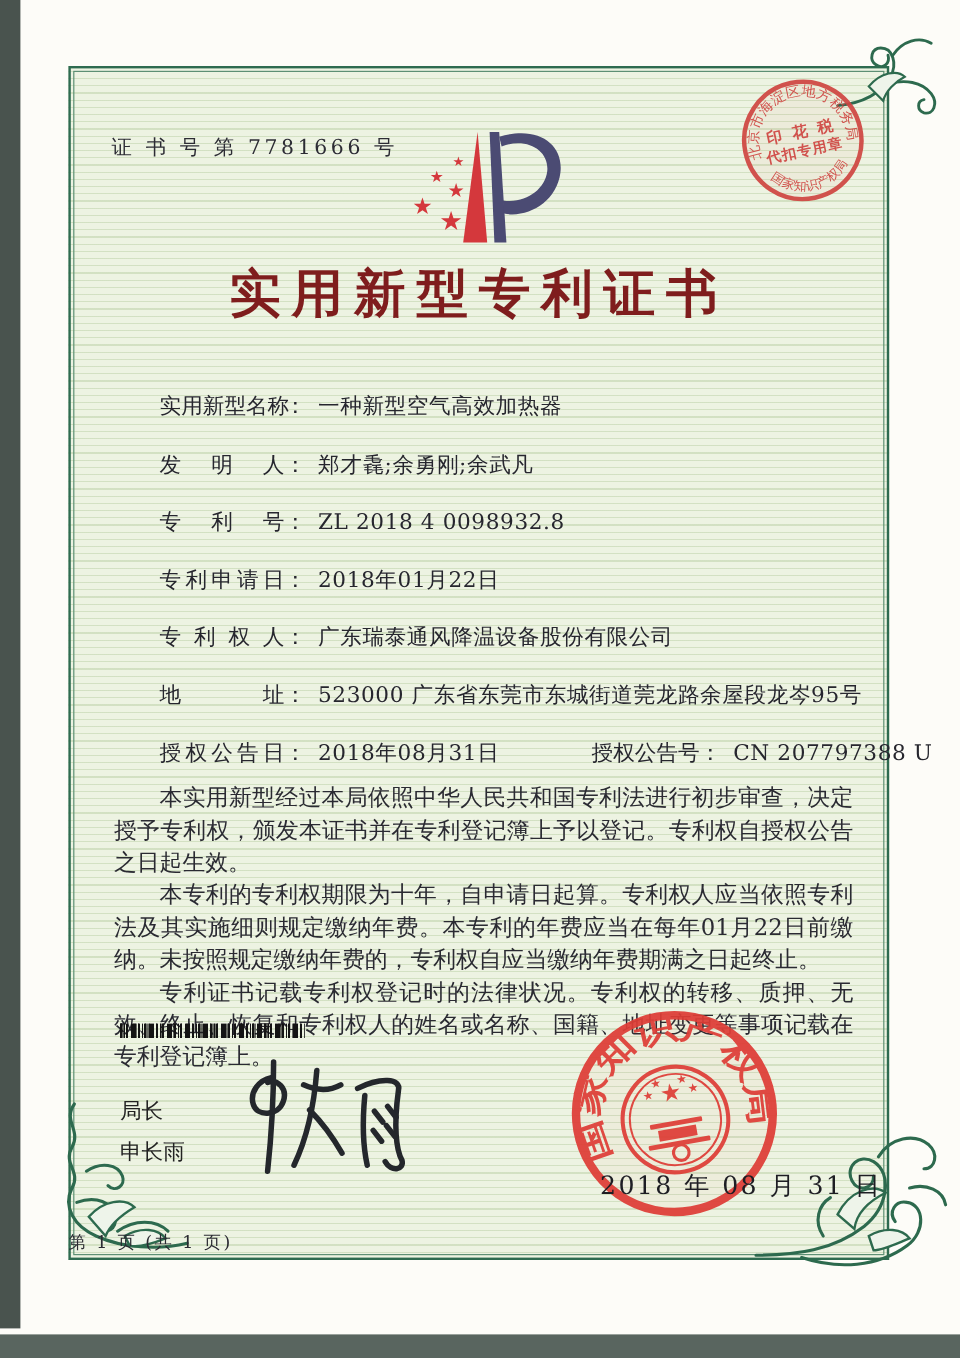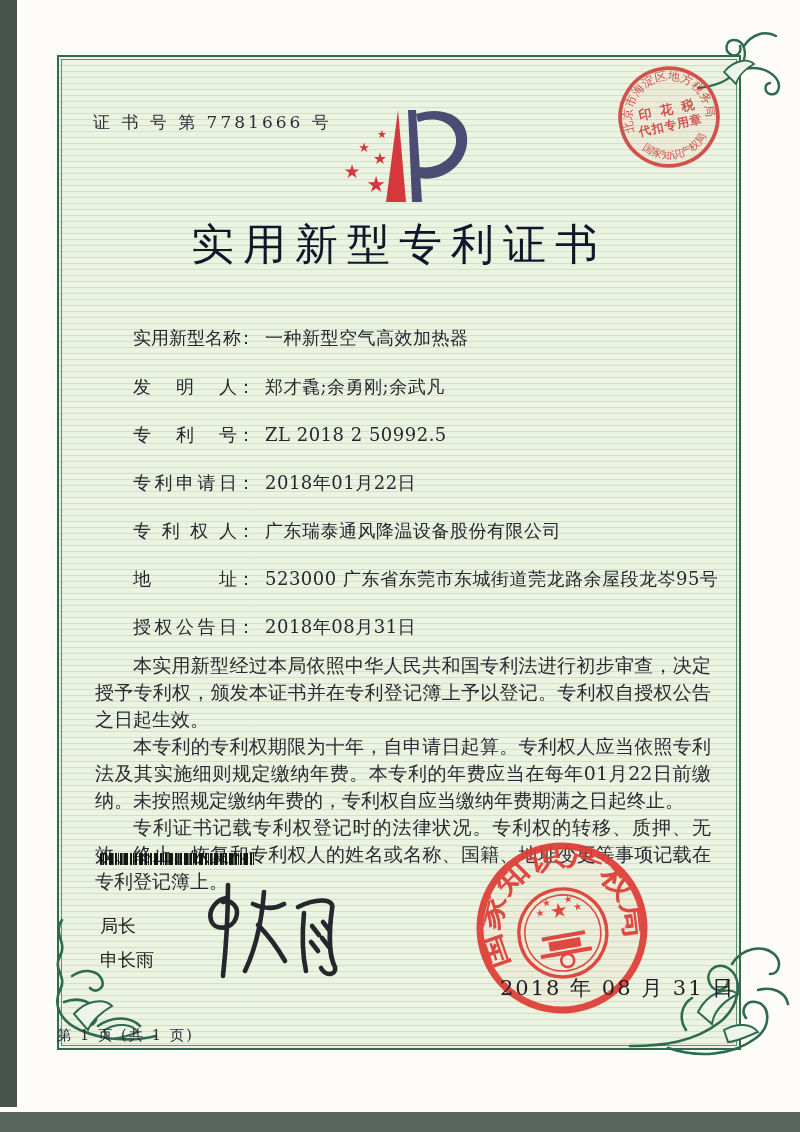--- a/index.html
+++ b/index.html
@@ -23,21 +23,21 @@
          border:1px solid #5d8f74;}
 
   .flourish{position:absolute;pointer-events:none;}
 
   
   .cert-no{position:absolute;left:93px;top:111px;font-size:17px;letter-spacing:3px;color:#2c2c34;}
   .logo{position:absolute;left:336px;top:104px;}
   .tax-stamp{position:absolute;left:616px;top:64px;opacity:.92;}
 
   .title{position:absolute;left:57px;top:216px;width:684px;text-align:center;
-         font-size:43px;font-weight:400;letter-spacing:9px;color:#0f172a;}
+         font-size:43px;font-weight:700;letter-spacing:9px;color:#7f1d1d;}
 
   
   .fields{position:absolute;left:95px;top:326px;width:620px;font-size:18px;color:#26262e;}
   .frow{height:22px;margin-bottom:26px;position:relative;white-space:nowrap;margin-left:38px;}
   .lab{display:inline-block;width:104px;text-align:justify;text-align-last:justify;vertical-align:top;}
   .colon{display:inline-block;margin-right:10px;}
   .val{letter-spacing:.5px;}
   .grant-right{position:absolute;left:360px;top:0;white-space:nowrap;}
 
   
@@ -143,33 +143,36 @@
   <div class="title">实用新型专利证书</div>
 
   <div class="fields">
     <div class="frow" style="margin-bottom:27px;">
       <span class="lab">实用新型名称</span><span class="colon">：</span><span class="val">一种新型空气高效加热器</span>
     </div>
     <div class="frow">
       <span class="lab">发明人</span><span class="colon">：</span><span class="val">郑才毳;余勇刚;余武凡</span>
     </div>
     <div class="frow">
-      <span class="lab">专利号</span><span class="colon">：</span><span class="val">ZL 2018 2 50992.5</span>
+      <span class="lab">专利号</span><span class="colon">：</span><span class="val">ZL 2018 4 0098932.8</span>
     </div>
     <div class="frow">
       <span class="lab">专利申请日</span><span class="colon">：</span><span class="val">2018年01月22日</span>
     </div>
     <div class="frow">
       <span class="lab">专利权人</span><span class="colon">：</span><span class="val">广东瑞泰通风降温设备股份有限公司</span>
     </div>
     <div class="frow">
       <span class="lab">地址</span><span class="colon">：</span><span class="val">523000 广东省东莞市东城街道莞龙路余屋段龙岑95号</span>
     </div>
     <div class="frow">
       <span class="lab">授权公告日</span><span class="colon">：</span><span class="val">2018年08月31日</span>
+      <span class="grant-right">
+        <span>授权公告号</span><span class="colon">：</span><span class="val">CN 207797388 U</span>
+      </span>
     </div>
   </div>
 
   <div class="paras">
     <p>本实用新型经过本局依照中华人民共和国专利法进行初步审查，决定授予专利权，颁发本证书并在专利登记簿上予以登记。专利权自授权公告之日起生效。</p>
     <p>本专利的专利权期限为十年，自申请日起算。专利权人应当依照专利法及其实施细则规定缴纳年费。本专利的年费应当在每年01月22日前缴纳。未按照规定缴纳年费的，专利权自应当缴纳年费期满之日起终止。</p>
     <p>专利证书记载专利权登记时的法律状况。专利权的转移、质押、无效、终止、恢复和专利权人的姓名或名称、国籍、地址变更等事项记载在专利登记簿上。</p>
   </div>
 
   <div class="barcode"></div>

